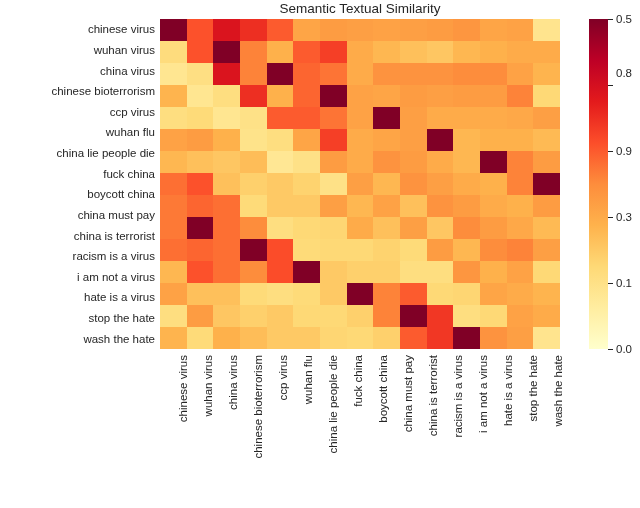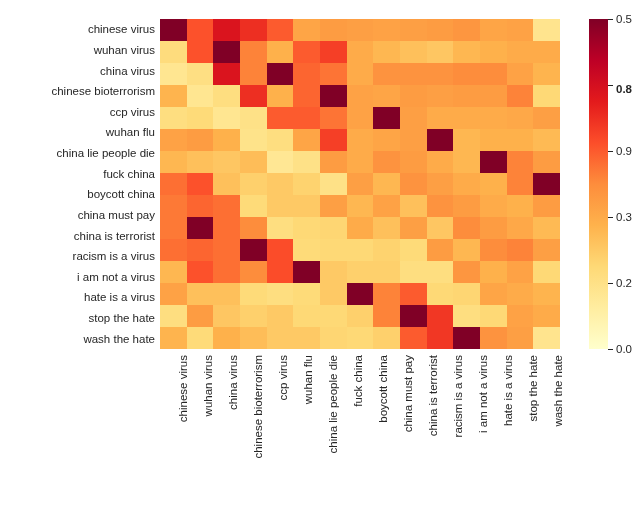--- a/index.html
+++ b/index.html
@@ -101,20 +101,21 @@
     color:#262626;
     white-space:nowrap;
     transform:translateY(-50%);
   }
 </style>
 </head>
 <body>
 
 <div id="fig">
 
+  <div id="title">Semantic Textual Similarity</div>
 
   <div id="ylabels">
       <div class="ytick" style="top: 4.3125px;">chinese virus</div>
       <div class="ytick" style="top: 24.9375px;">wuhan virus</div>
       <div class="ytick" style="top: 45.5625px;">china virus</div>
       <div class="ytick" style="top: 66.1875px;">chinese bioterrorism</div>
       <div class="ytick" style="top: 86.8125px;">ccp virus</div>
       <div class="ytick" style="top: 107.438px;">wuhan flu</div>
       <div class="ytick" style="top: 128.062px;">china lie people die</div>
       <div class="ytick" style="top: 148.688px;">fuck china</div>
@@ -406,24 +407,24 @@
       <div class="xtick" style="left: 342px;">hate is a virus</div>
       <div class="xtick" style="left: 367px;">stop the hate</div>
       <div class="xtick" style="left: 392px;">wash the hate</div>
     </div>
 
   <div id="cbar"></div>
   <div id="cbticks">
       <div class="cbtickline" style="top: 349px;"></div>
       <div class="cbticklabel" style="top: 349px;">0.0</div>
       <div class="cbtickline" style="top: 283px;"></div>
-      <div class="cbticklabel" style="top: 283px;">0.2</div>
+      <div class="cbticklabel" style="top: 283px;">0.1</div>
       <div class="cbtickline" style="top: 217px;"></div>
       <div class="cbticklabel" style="top: 217px;">0.3</div>
       <div class="cbtickline" style="top: 151px;"></div>
       <div class="cbticklabel" style="top: 151px;">0.9</div>
       <div class="cbtickline" style="top: 85px;"></div>
-      <div class="cbticklabel" style="top: 89px; font-weight: bold;">0.8</div>
+      <div class="cbticklabel" style="top: 73px;">0.8</div>
       <div class="cbtickline" style="top: 19px;"></div>
       <div class="cbticklabel" style="top: 19px;">0.5</div>
     </div>
 
 </div>
 
 </body></html>

